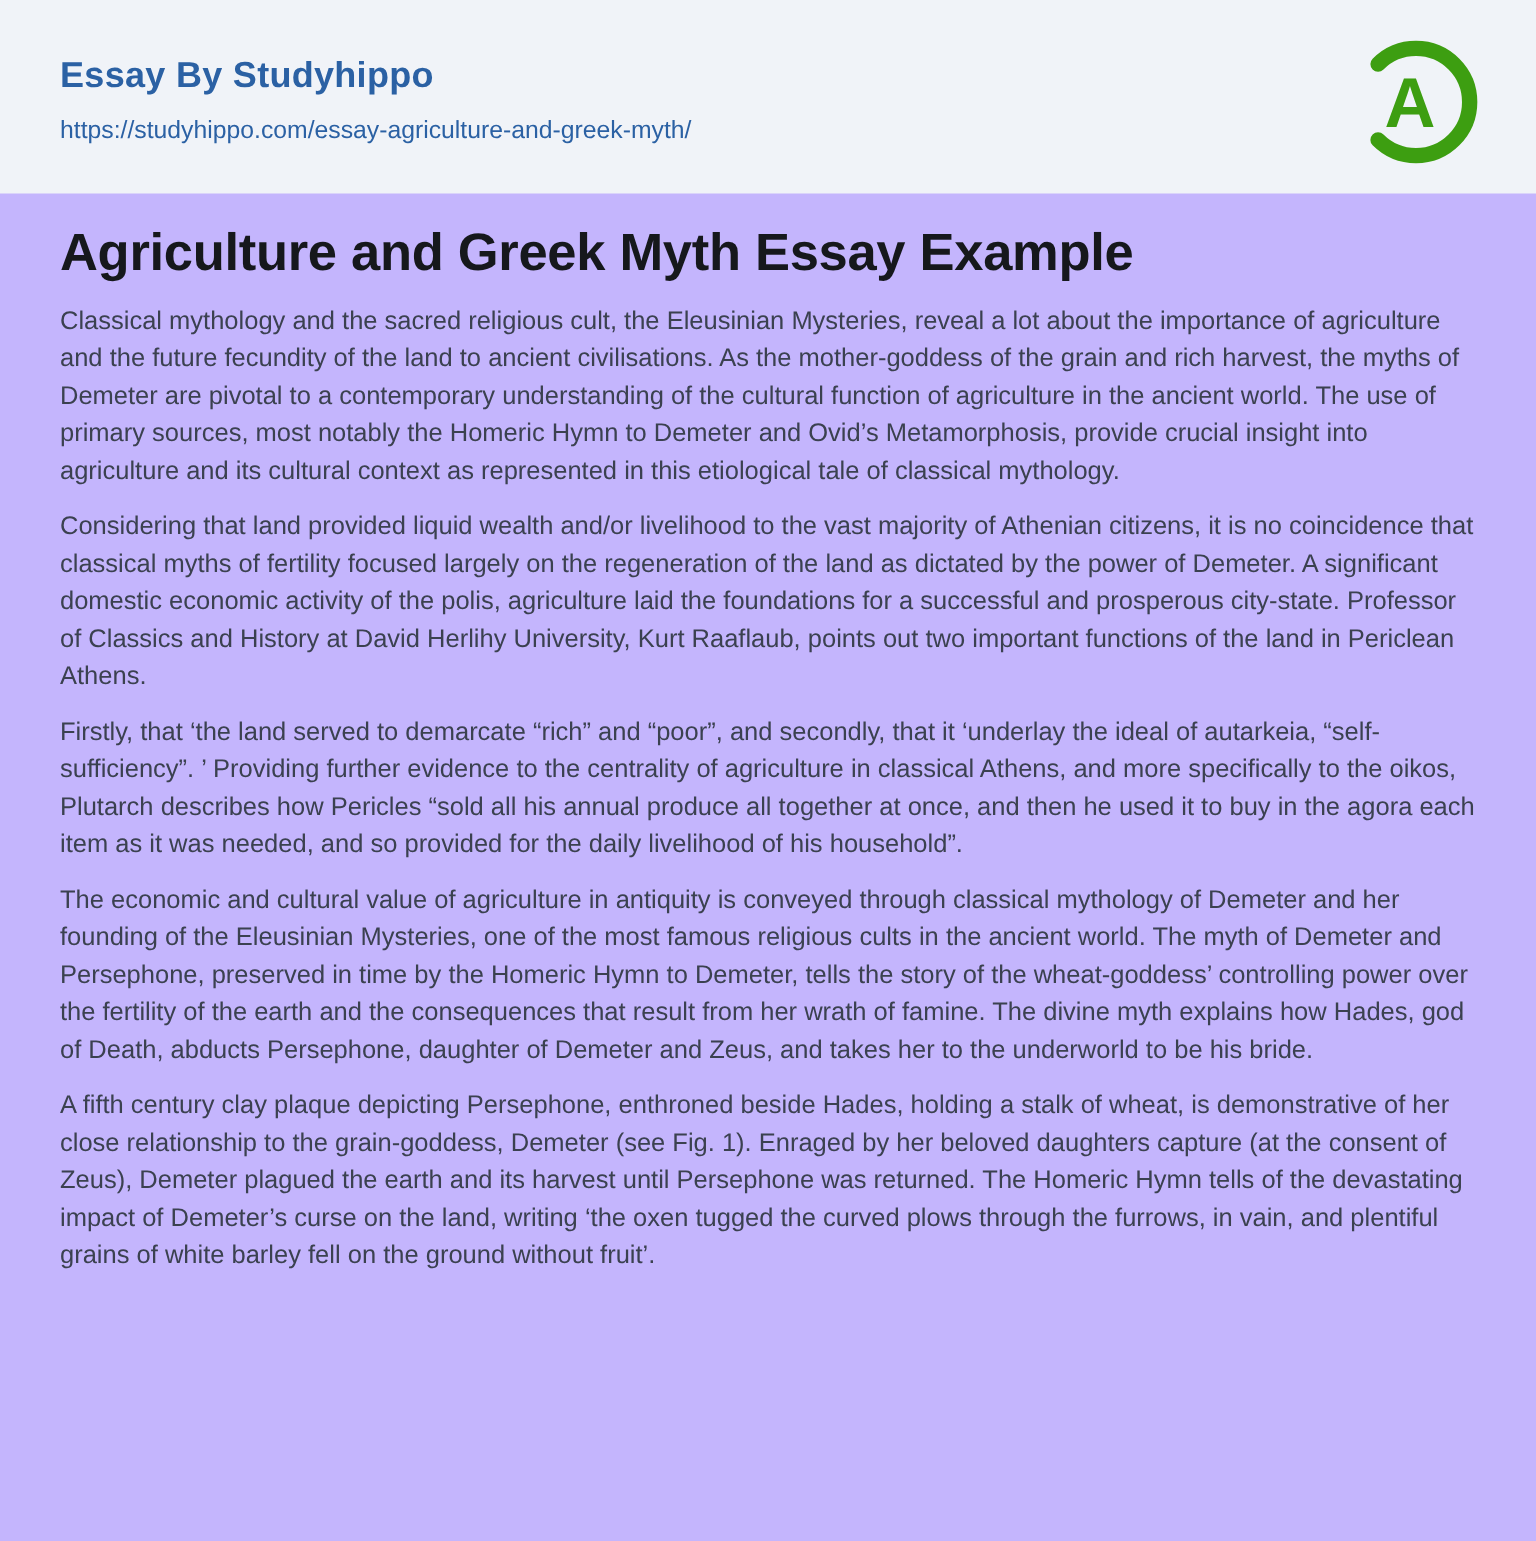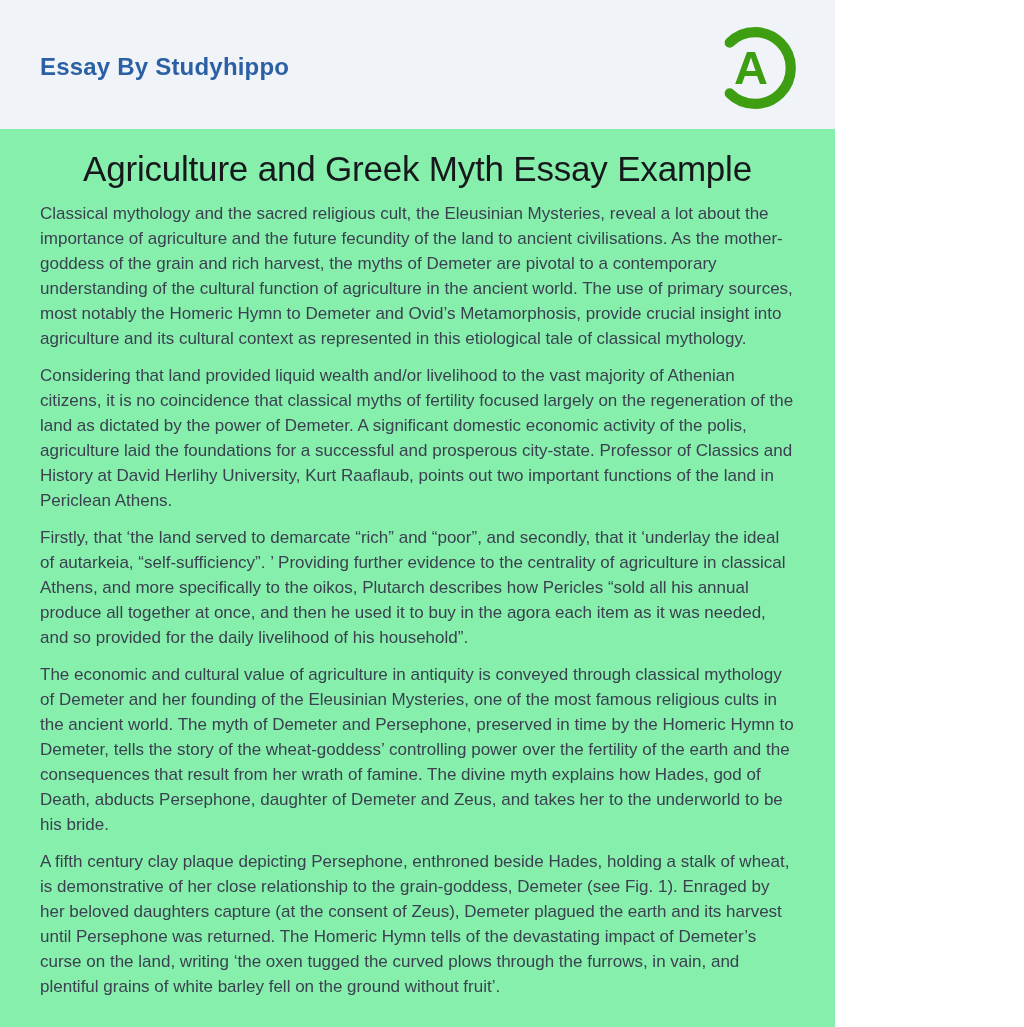--- a/index.html
+++ b/index.html
@@ -3,23 +3,23 @@
 <meta charset="utf-8">
 <style>
   * { box-sizing: border-box; }
   html, body {
     margin: 0;
     padding: 0;
     background: #ffffff;
     font-family: "Liberation Sans", sans-serif;
   }
   .page {
-    width: 835px;
+    width: 1024px;
     height: 1027px;
-    background: #86efac;
+    background: #c4b5fd;
     overflow: hidden;
   }
   
   .page-header {
     width: 100%;
     height: 129px;
     background: #f0f3f8;
     display: flex;
     align-items: center;
     justify-content: space-between;
@@ -42,41 +42,41 @@
     cursor: pointer;
   }
   .logo { width: 92px; height: 92px; flex: 0 0 auto; }
   .logo svg { display: block; width: 100%; height: 100%; }
   
   .essay-content { padding: 0 40px; }
   .essay-title {
     margin: 20px 0 12px 0;
     font-size: 35px;
     line-height: 1.15;
-    font-weight: 400;
+    font-weight: 700;
     color: #16181c;
     letter-spacing: -0.2px;
-    text-align: center;
   }
   .essay-paragraph {
     margin: 0 0 12px 0;
     font-size: 17px;
     line-height: 25px;
     color: #3b4150;
     max-width: 946px;
   }
 </style>
 </head>
 <body>
 
 <div class="page">
 
   <header class="page-header">
     <div class="header-text">
       <div class="site-title">Essay By Studyhippo</div>
+      <a class="source-url">https://studyhippo.com/essay-agriculture-and-greek-myth/</a>
     </div>
 
     <div class="logo">
       <span>
         <svg viewBox="0 0 90 90" xmlns="http://www.w3.org/2000/svg" aria-hidden="true">
 
           <path d="M 20.25 20.25 A 35 35 0 1 1 20.25 69.75" fill="none" stroke="#3d9e11" stroke-width="10" stroke-linecap="round"></path>
 
           <text x="41" y="61" text-anchor="middle" font-family="Liberation Sans, sans-serif" font-size="46" font-weight="bold" fill="#3d9e11">A</text>
         </svg>

